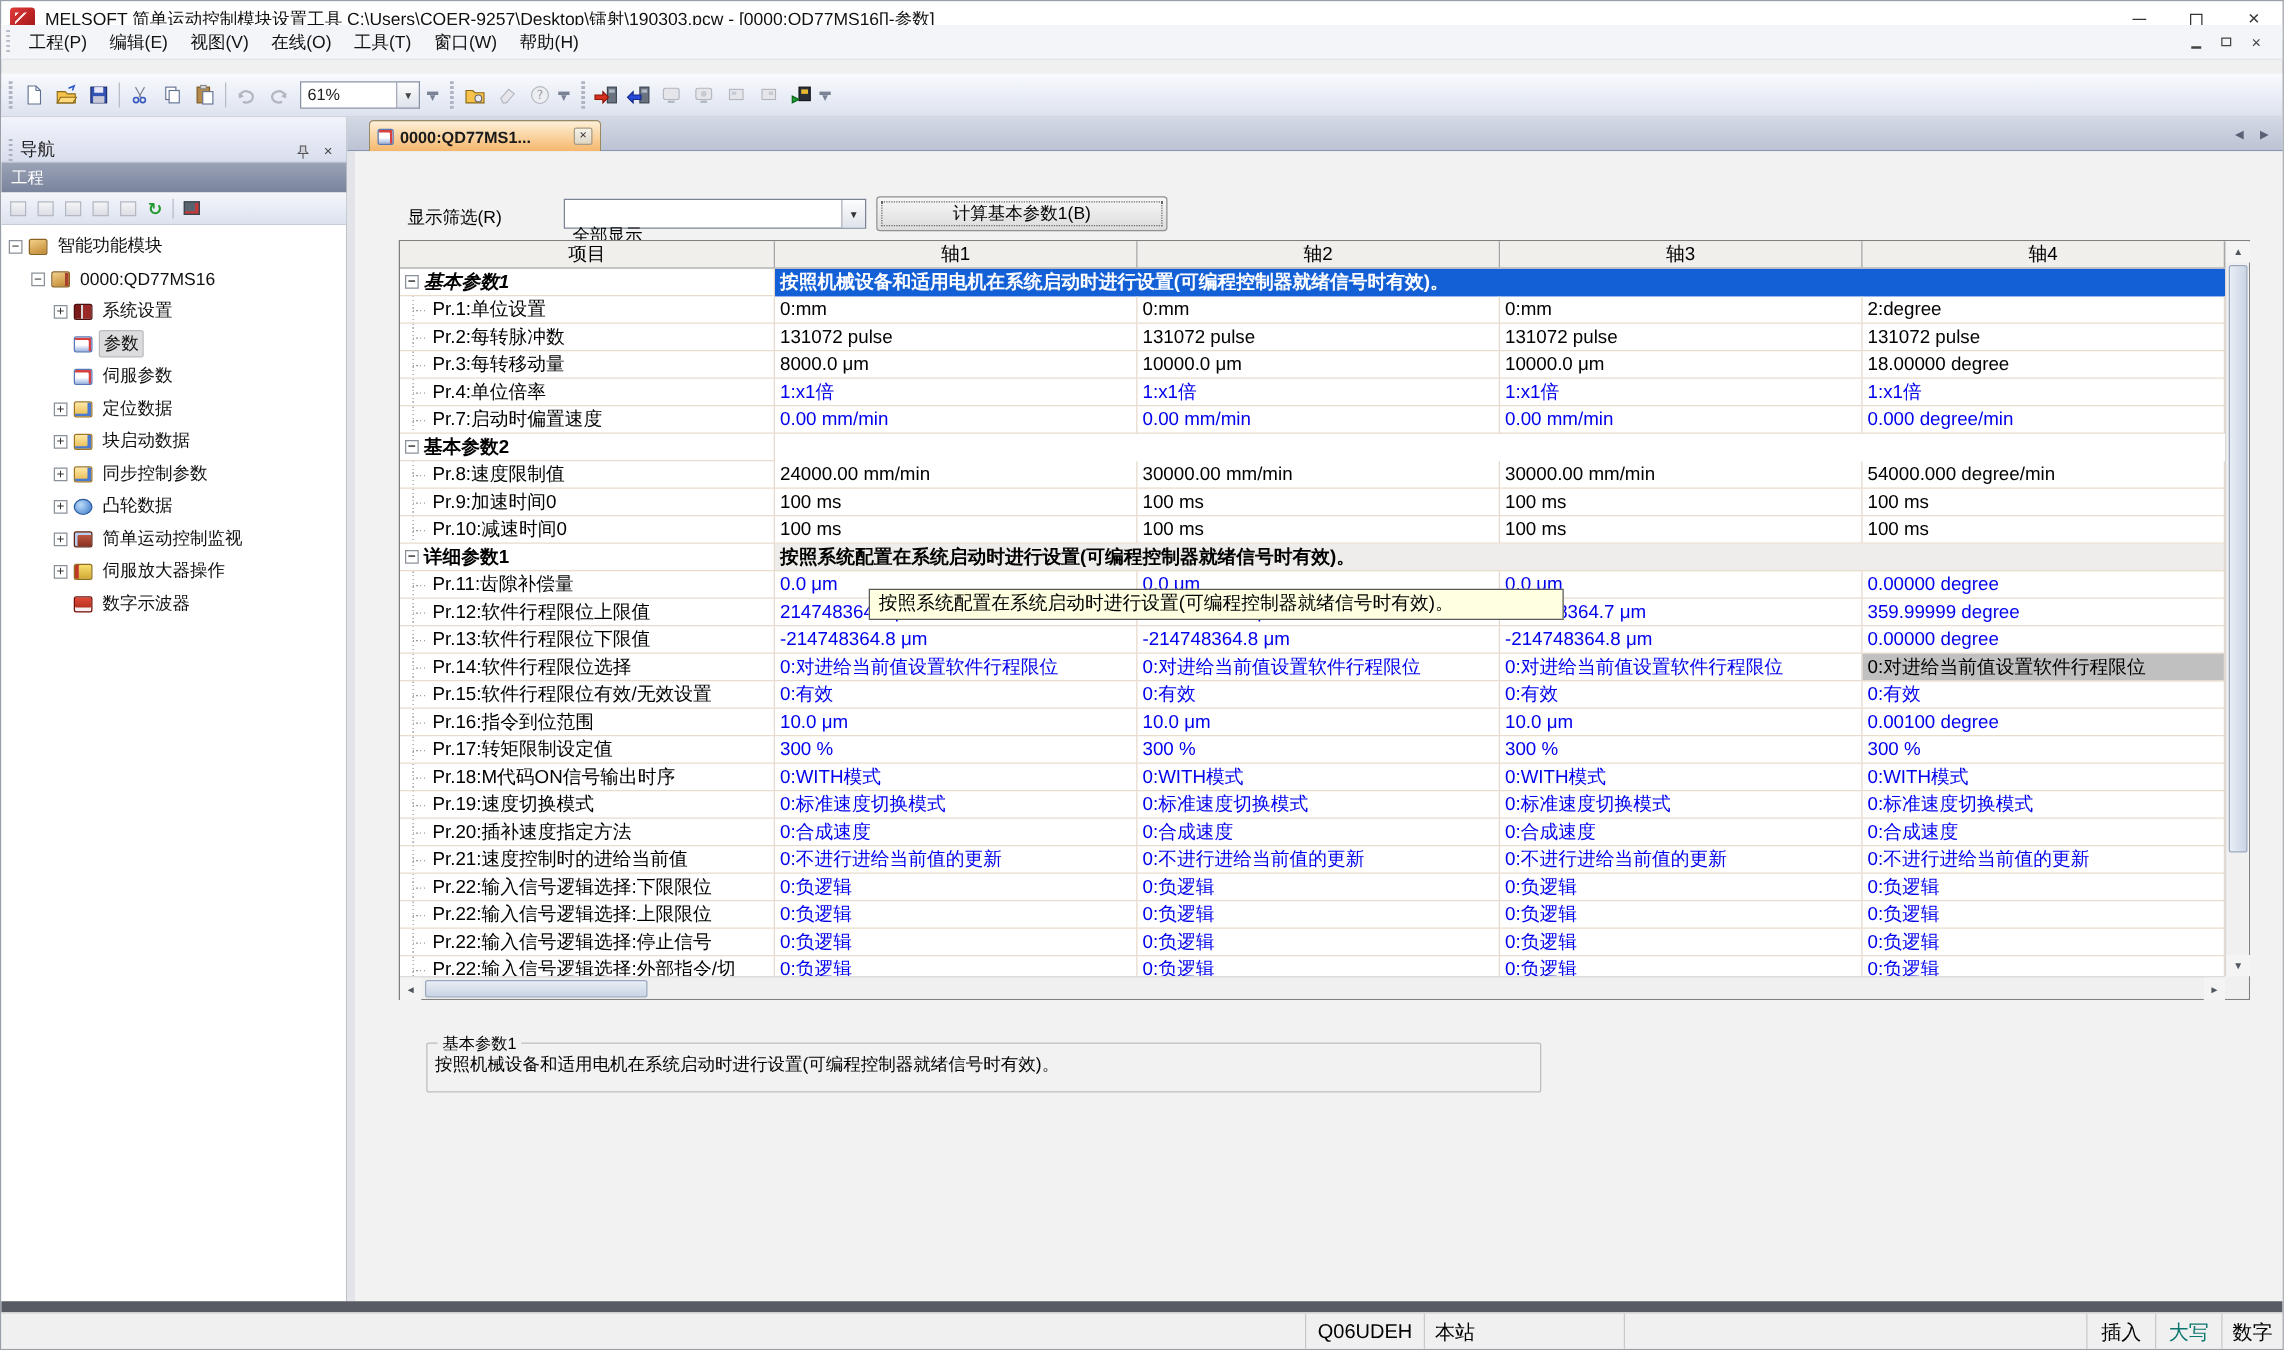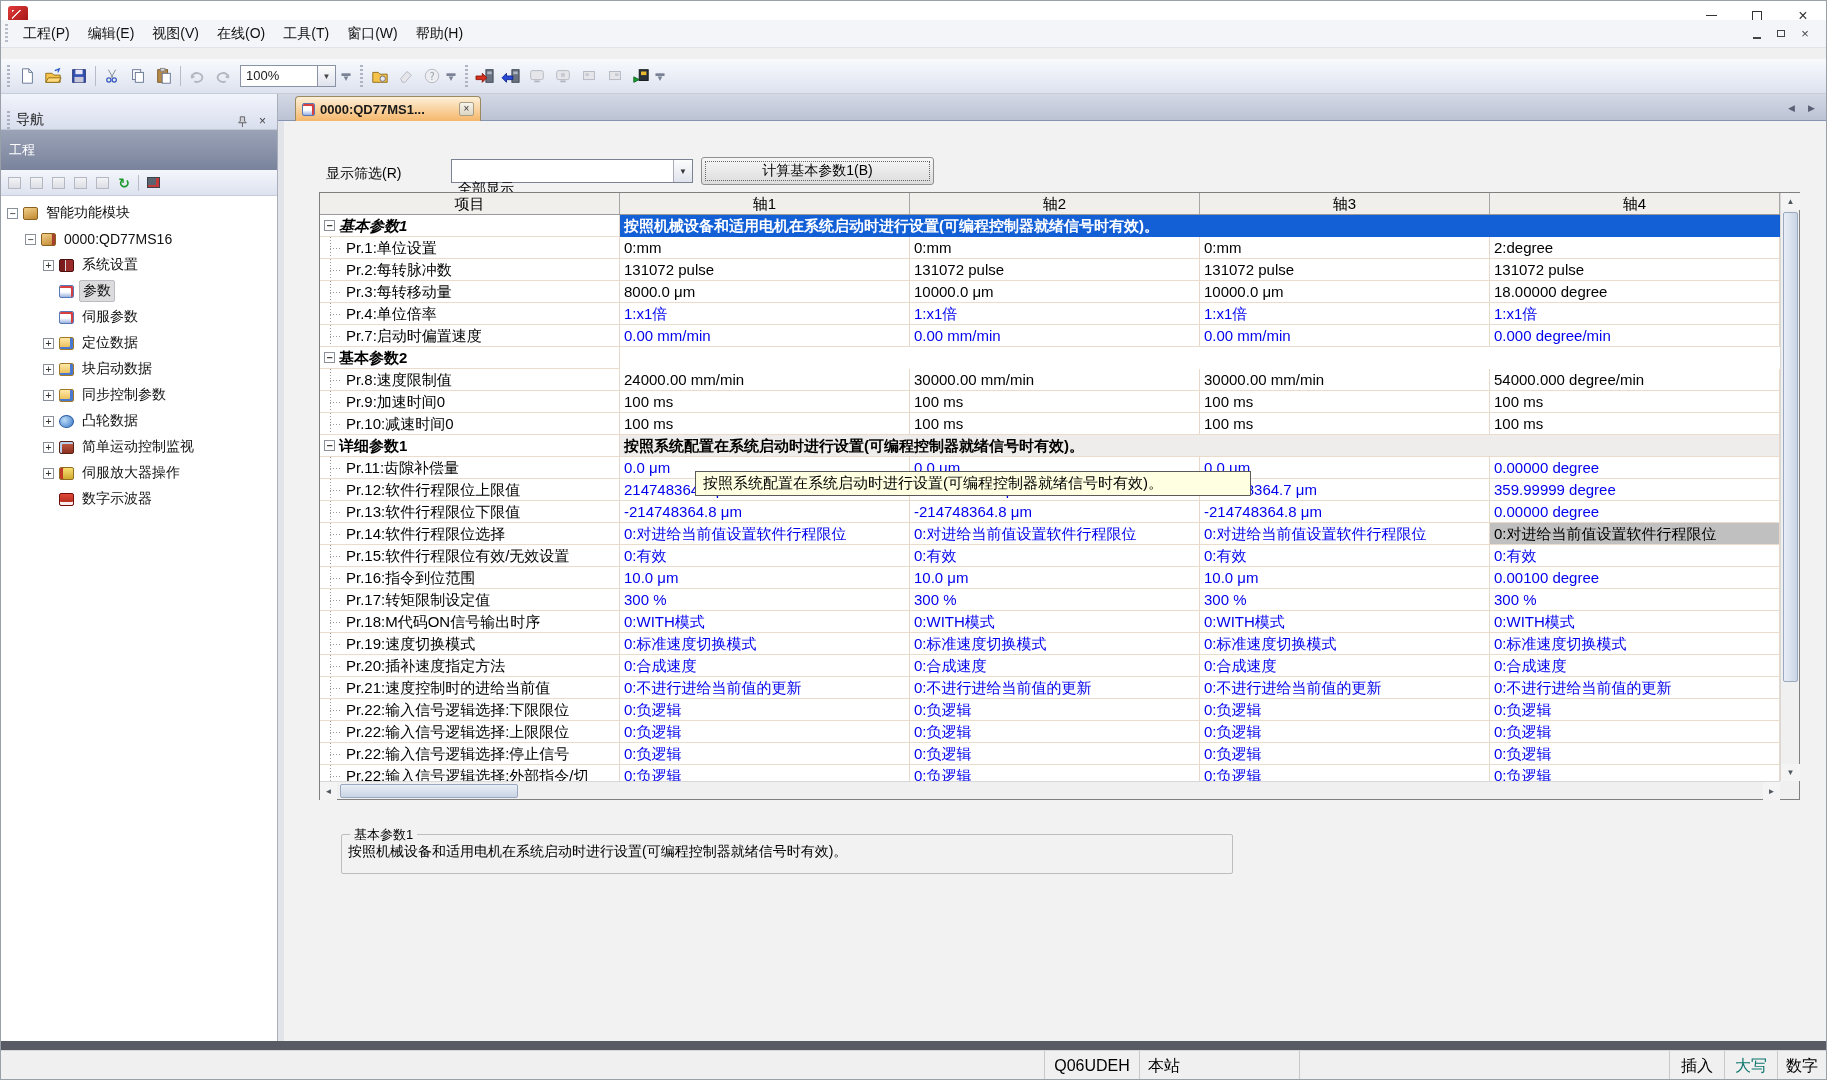--- a/index.html
+++ b/index.html
@@ -37,21 +37,21 @@
   .zoombox { display:flex; align-items:center; margin:0 4px; }
   .zoom-input { width:78px; height:22px; background:#fff; border:1px solid #8a92a6; font-size:13px; padding:2px 5px; color:#222; }
   .zoom-drop { width:18px; height:22px; border:1px solid #8a92a6; border-left:none; background:linear-gradient(#fdfdfd,#dfe3ec); display:flex; align-items:center; justify-content:center; font-size:8px; color:#444; }
 
   
   .nav { position:absolute; left:0; top:93px; width:277px; height:947px; background:#fff; border-right:1px solid #a8aeba; display:flex; flex-direction:column; }
   .nav-title { height:36px; background:linear-gradient(#f2f4fb,#d9deee); border-bottom:1px solid #c2c8d6; display:flex; align-items:flex-end; padding:0 6px; font-size:14px; color:#222; }
   .nav-title::before { content:""; width:3px; height:18px; margin-right:6px; background:repeating-linear-gradient(to bottom,#aab0c0 0 2px,transparent 2px 4px); }
   .nav-title-btns { margin-left:auto; display:flex; gap:4px; }
   .nav-tbtn { width:17px; height:16px; display:flex; align-items:center; justify-content:center; color:#444; font-size:12px; border:1px solid transparent; }
-  .nav-section { height:40px; background:linear-gradient(#9ba3b7,#79839b); color:#fff; font-size:13px; display:flex; align-items:center; padding:0 8px; }
+  .nav-section { height:24px; background:linear-gradient(#9ba3b7,#79839b); color:#fff; font-size:13px; display:flex; align-items:center; padding:0 8px; }
   .nav-tools { height:26px; background:linear-gradient(#f4f6fb,#dde2ef); border-bottom:1px solid #c6ccd8; display:flex; align-items:center; padding-left:3px; gap:2px; }
   .nav-tool { width:20px; height:20px; border:1px solid transparent; border-radius:2px; display:flex; align-items:center; justify-content:center; }
   .nt-gray { width:13px; height:12px; border:1px solid #b4b8c2; background:linear-gradient(#f4f4f6,#dcdee4); }
   .nt-refresh { color:#1f9a2f; font-size:14px; font-weight:bold; line-height:12px; }
   .nt-device { width:13px; height:11px; background:#5a6470; border:1px solid #3a424c; box-shadow:inset -3px -2px 0 #c23a3a; }
   .nav-sep { width:1px; height:16px; background:#b8bcc8; margin:0 2px; }
   .tree { flex:1; overflow:hidden; padding-top:4px; position:relative; }
   .titem { height:26px; display:flex; align-items:center; font-size:14px; color:#101010; white-space:nowrap; }
   .titem.lvl0 { padding-left:6px; } .titem.lvl1 { padding-left:24px; } .titem.lvl2 { padding-left:42px; }
   .texp { width:11px; height:11px; border:1px solid #8a9099; background:#fff; font-size:10px; line-height:9px; text-align:center; color:#333; margin-right:5px; flex:0 0 auto; font-family:"DejaVu Sans Mono",monospace; }
@@ -141,20 +141,21 @@
 
   svg { display:block; }
 </style>
 </head>
 <body>
 
 <div id="app">
 
   <div class="titlebar">
     <div class="app-icon"></div>
+    <div class="title-text">MELSOFT 简单运动控制模块设置工具 C:\Users\COER-9257\Desktop\镭射\190303.pcw - [0000:QD77MS16[]-参数]</div>
     <div class="winbtns">
       <div class="winbtn">
           <span class="glyph-min"></span>
         </div>
       <div class="winbtn">
           <span class="glyph-max"></span>
         </div>
       <div class="winbtn">
           <span class="glyph-x">×</span>
         </div>
@@ -232,21 +233,21 @@
             <path d="M3 8l1 5 4-2z" fill="#b2b6c0"></path>
           </svg>
         </div>
       <div class="tbtn">
           <svg width="18" height="18" viewBox="0 0 20 20">
             <path d="M16 12a6 5 0 1 0-3 4" fill="none" stroke="#b2b6c0" stroke-width="2"></path>
             <path d="M17 8l-1 5-4-2z" fill="#b2b6c0"></path>
           </svg>
         </div>
       <div class="zoombox">
-        <span class="zoom-input">100%</span>
+        <span class="zoom-input">61%</span>
         <span class="zoom-drop">▼</span>
       </div>
       <div class="ovf">
           <span>▬</span>
           <span>▾</span>
         </div>
     </div>
     <div class="tgroup">
       <div class="tbtn">
           <svg width="18" height="18" viewBox="0 0 20 20">

